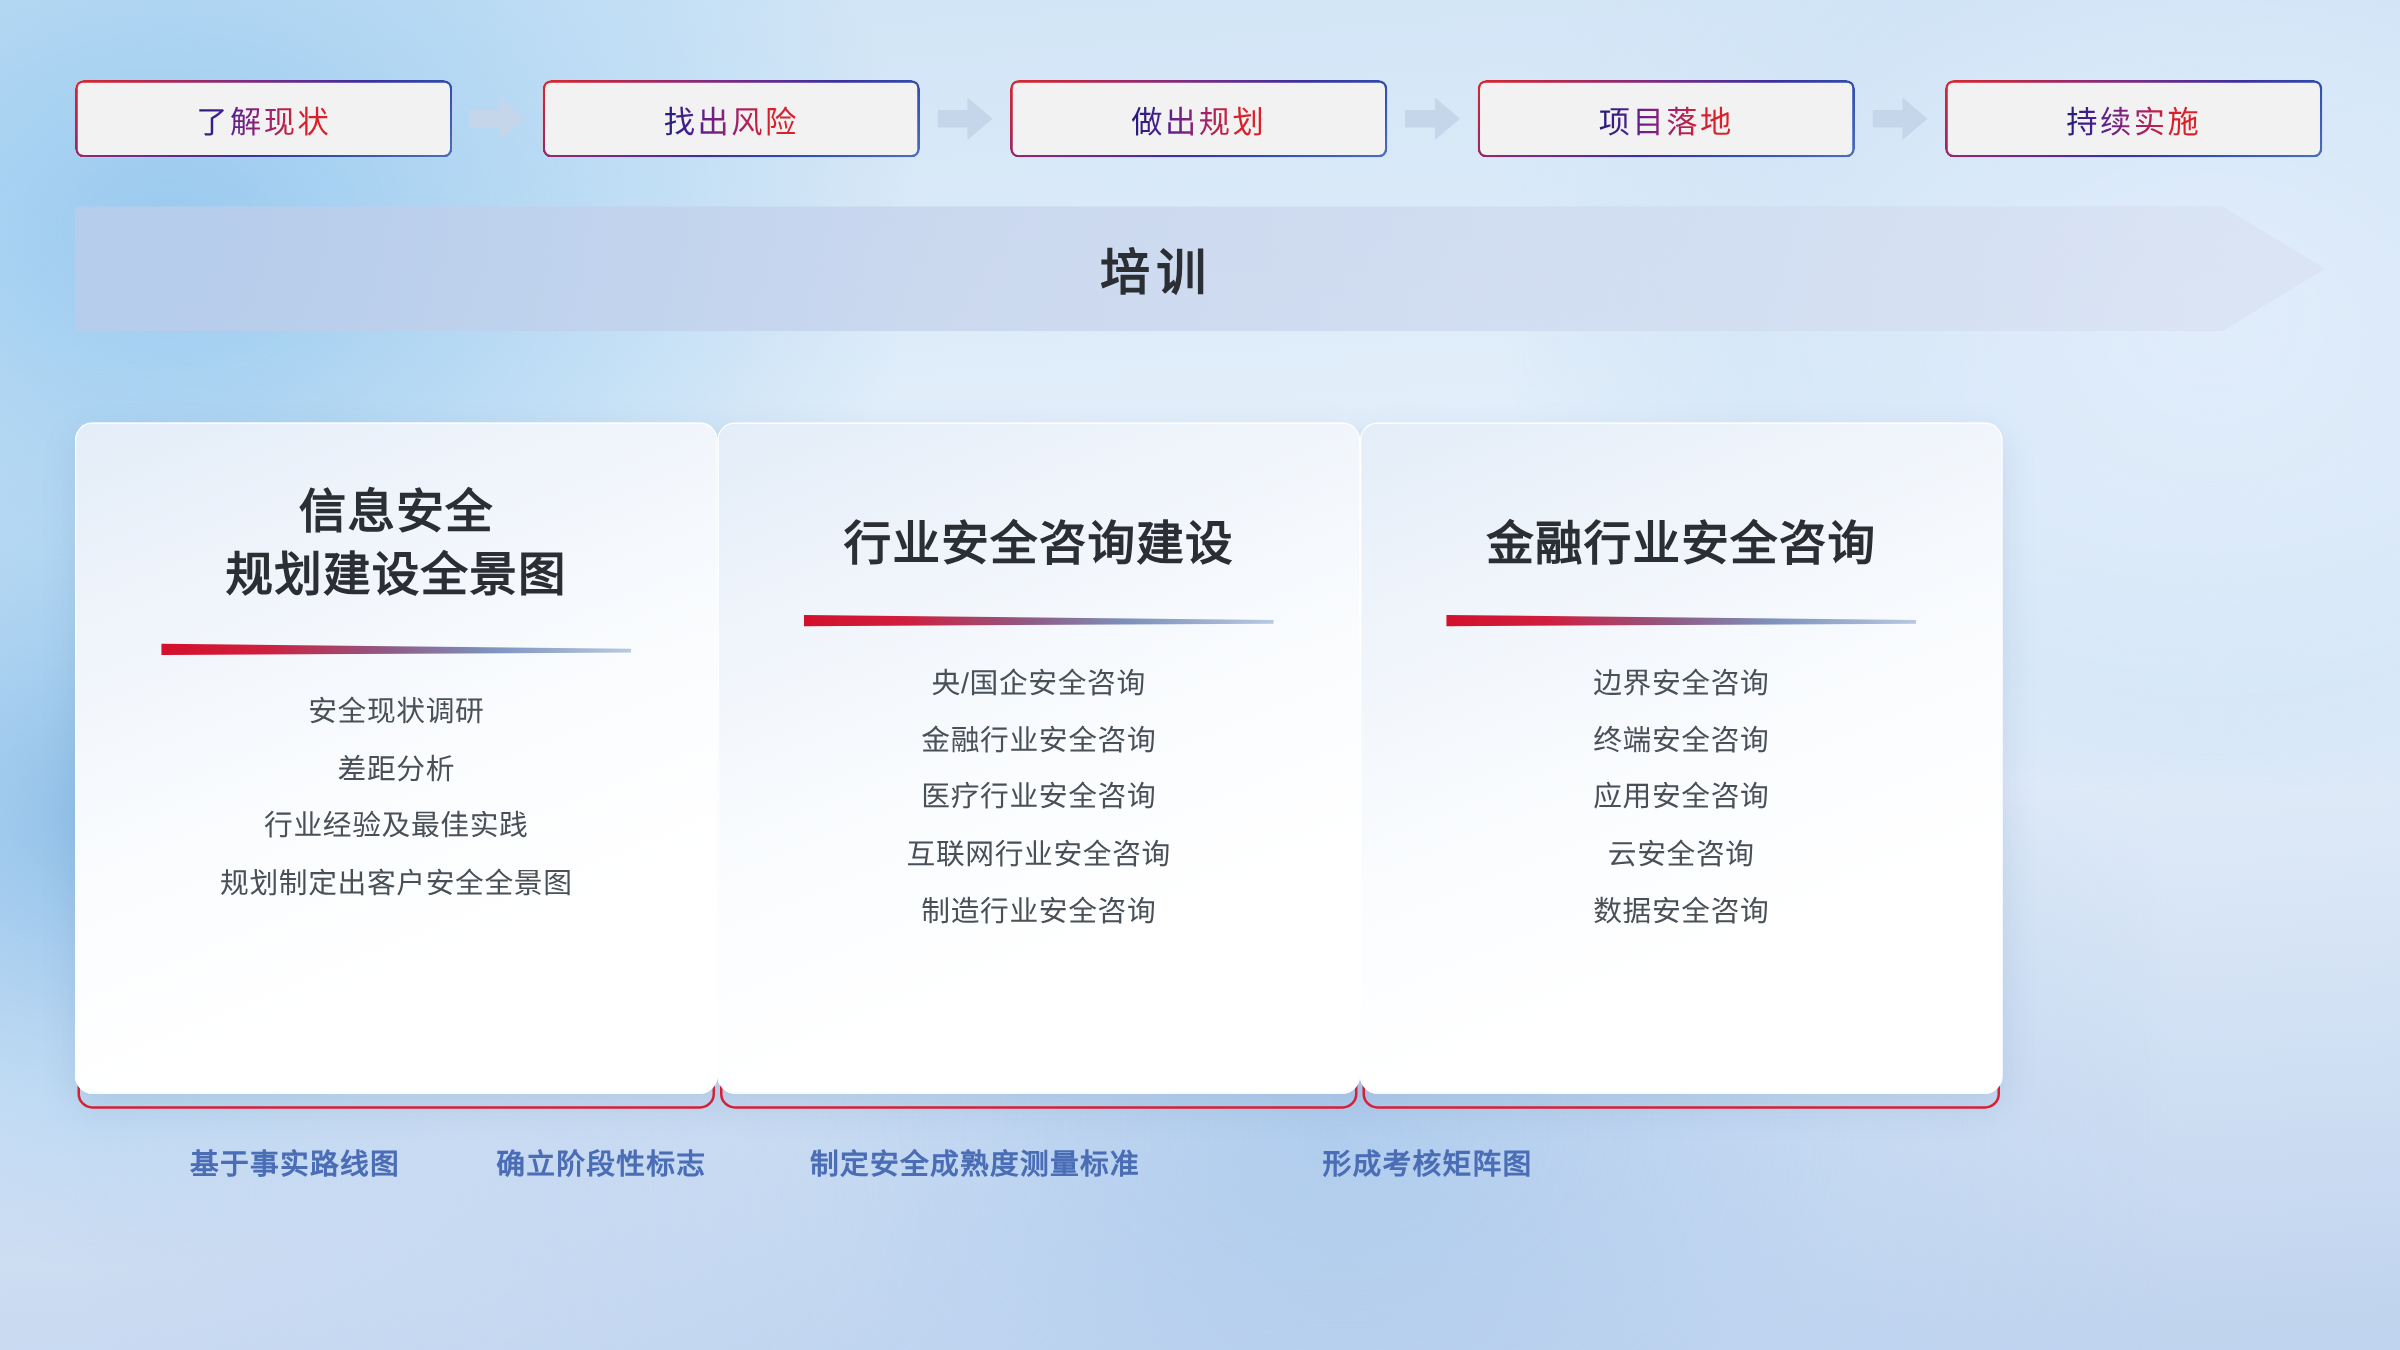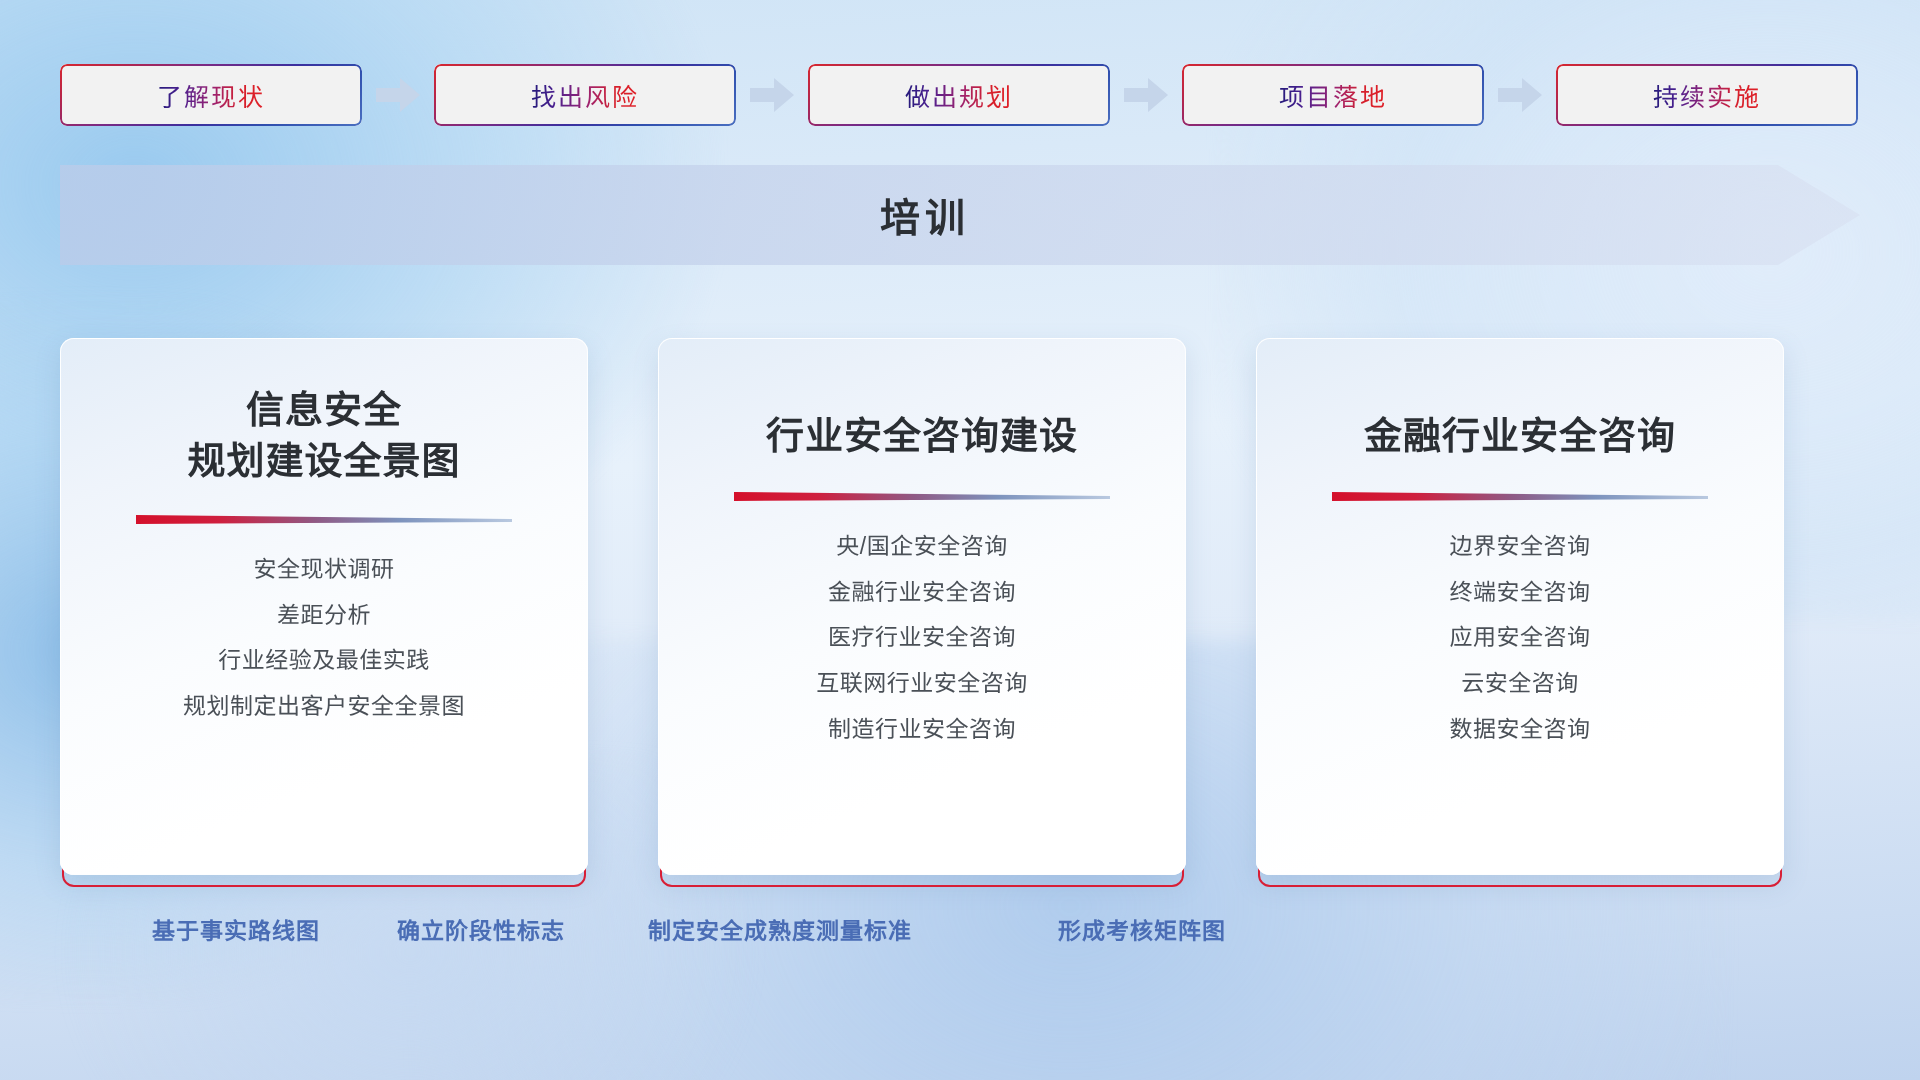--- a/index.html
+++ b/index.html
@@ -85,21 +85,21 @@
     position:absolute;inset:0;
   }
   #training-text{
     position:absolute;left:0;right:70px;top:0;height:100px;
     display:flex;align-items:center;justify-content:center;
     font-size:40px;font-weight:700;color:#2b2f34;letter-spacing:5px;
   }
 
   
   #cards{
-    position:absolute;left:60px;top:338px;width:1724px;height:540px;z-index:6;
+    position:absolute;left:60px;top:338px;width:1542px;height:540px;z-index:6;
     display:flex;justify-content:space-between;
   }
   .card{
     position:relative;
     width:528px;height:537px;
     border-radius:14px;
     box-sizing:border-box;
     background:linear-gradient(160deg,#dfeaf7 0%, #eef4fb 24%, #fbfcfe 52%, #ffffff 78%, #ffffff 100%);
     box-shadow:0 10px 26px rgba(90,125,170,.18);
     overflow:visible;

